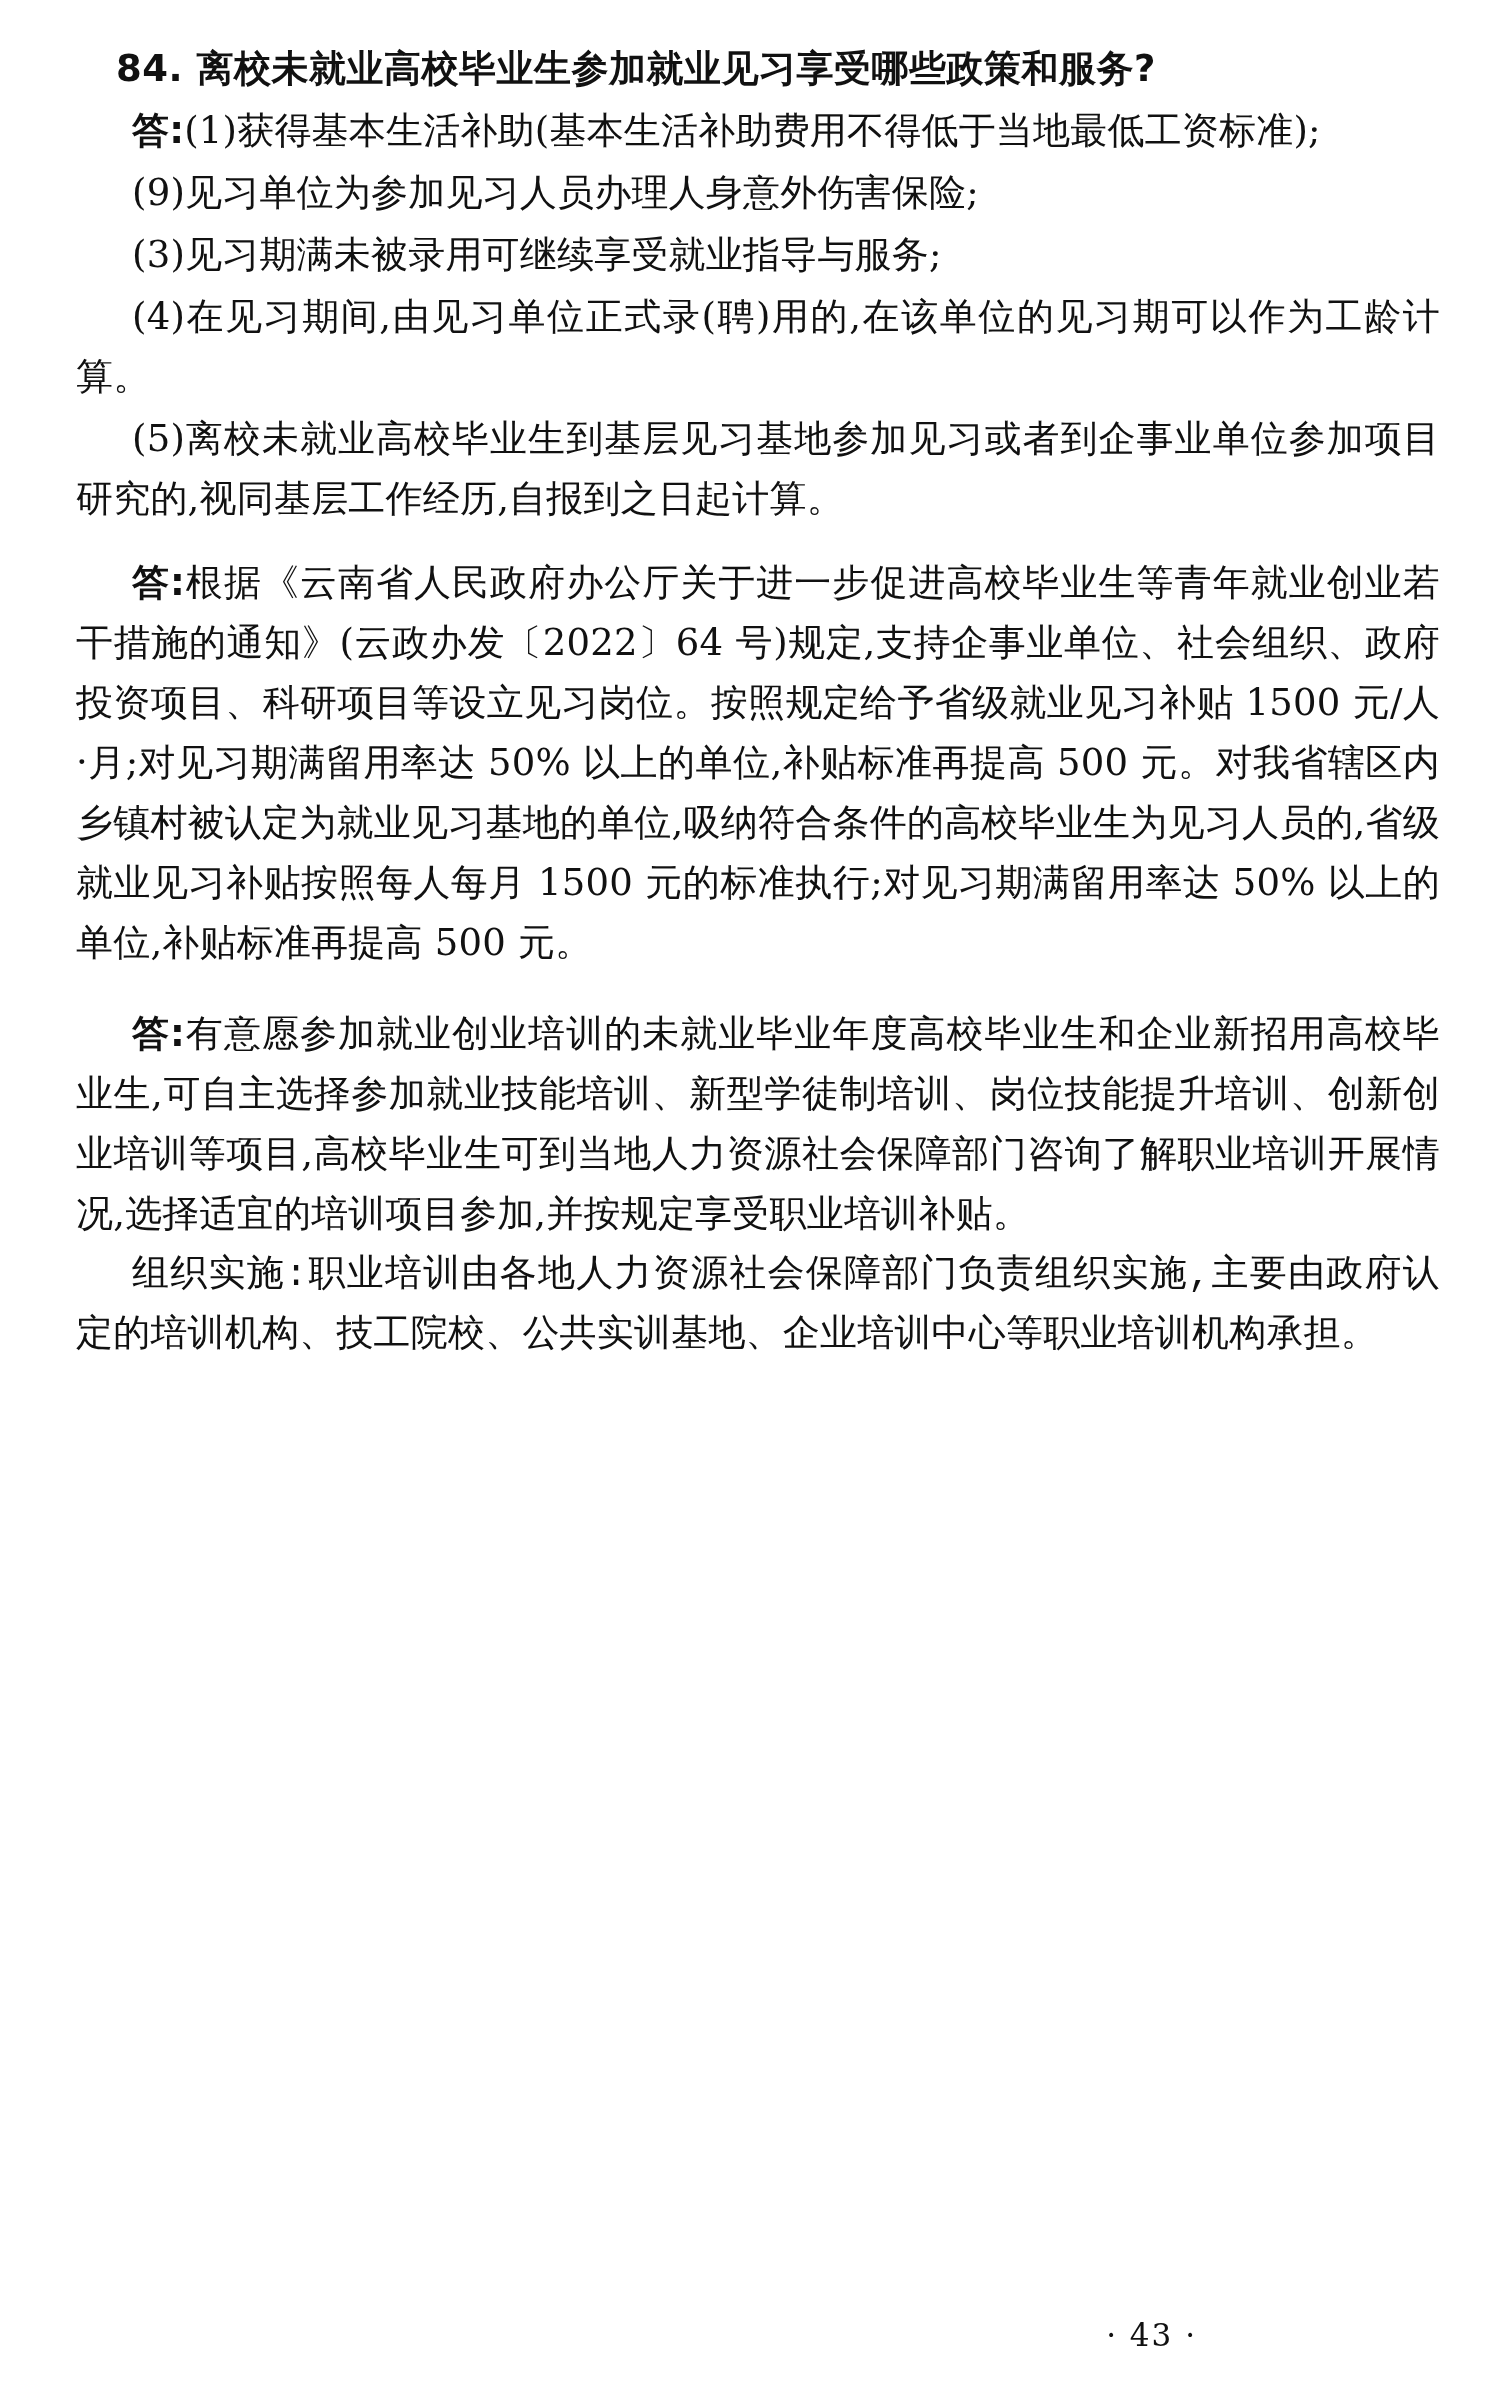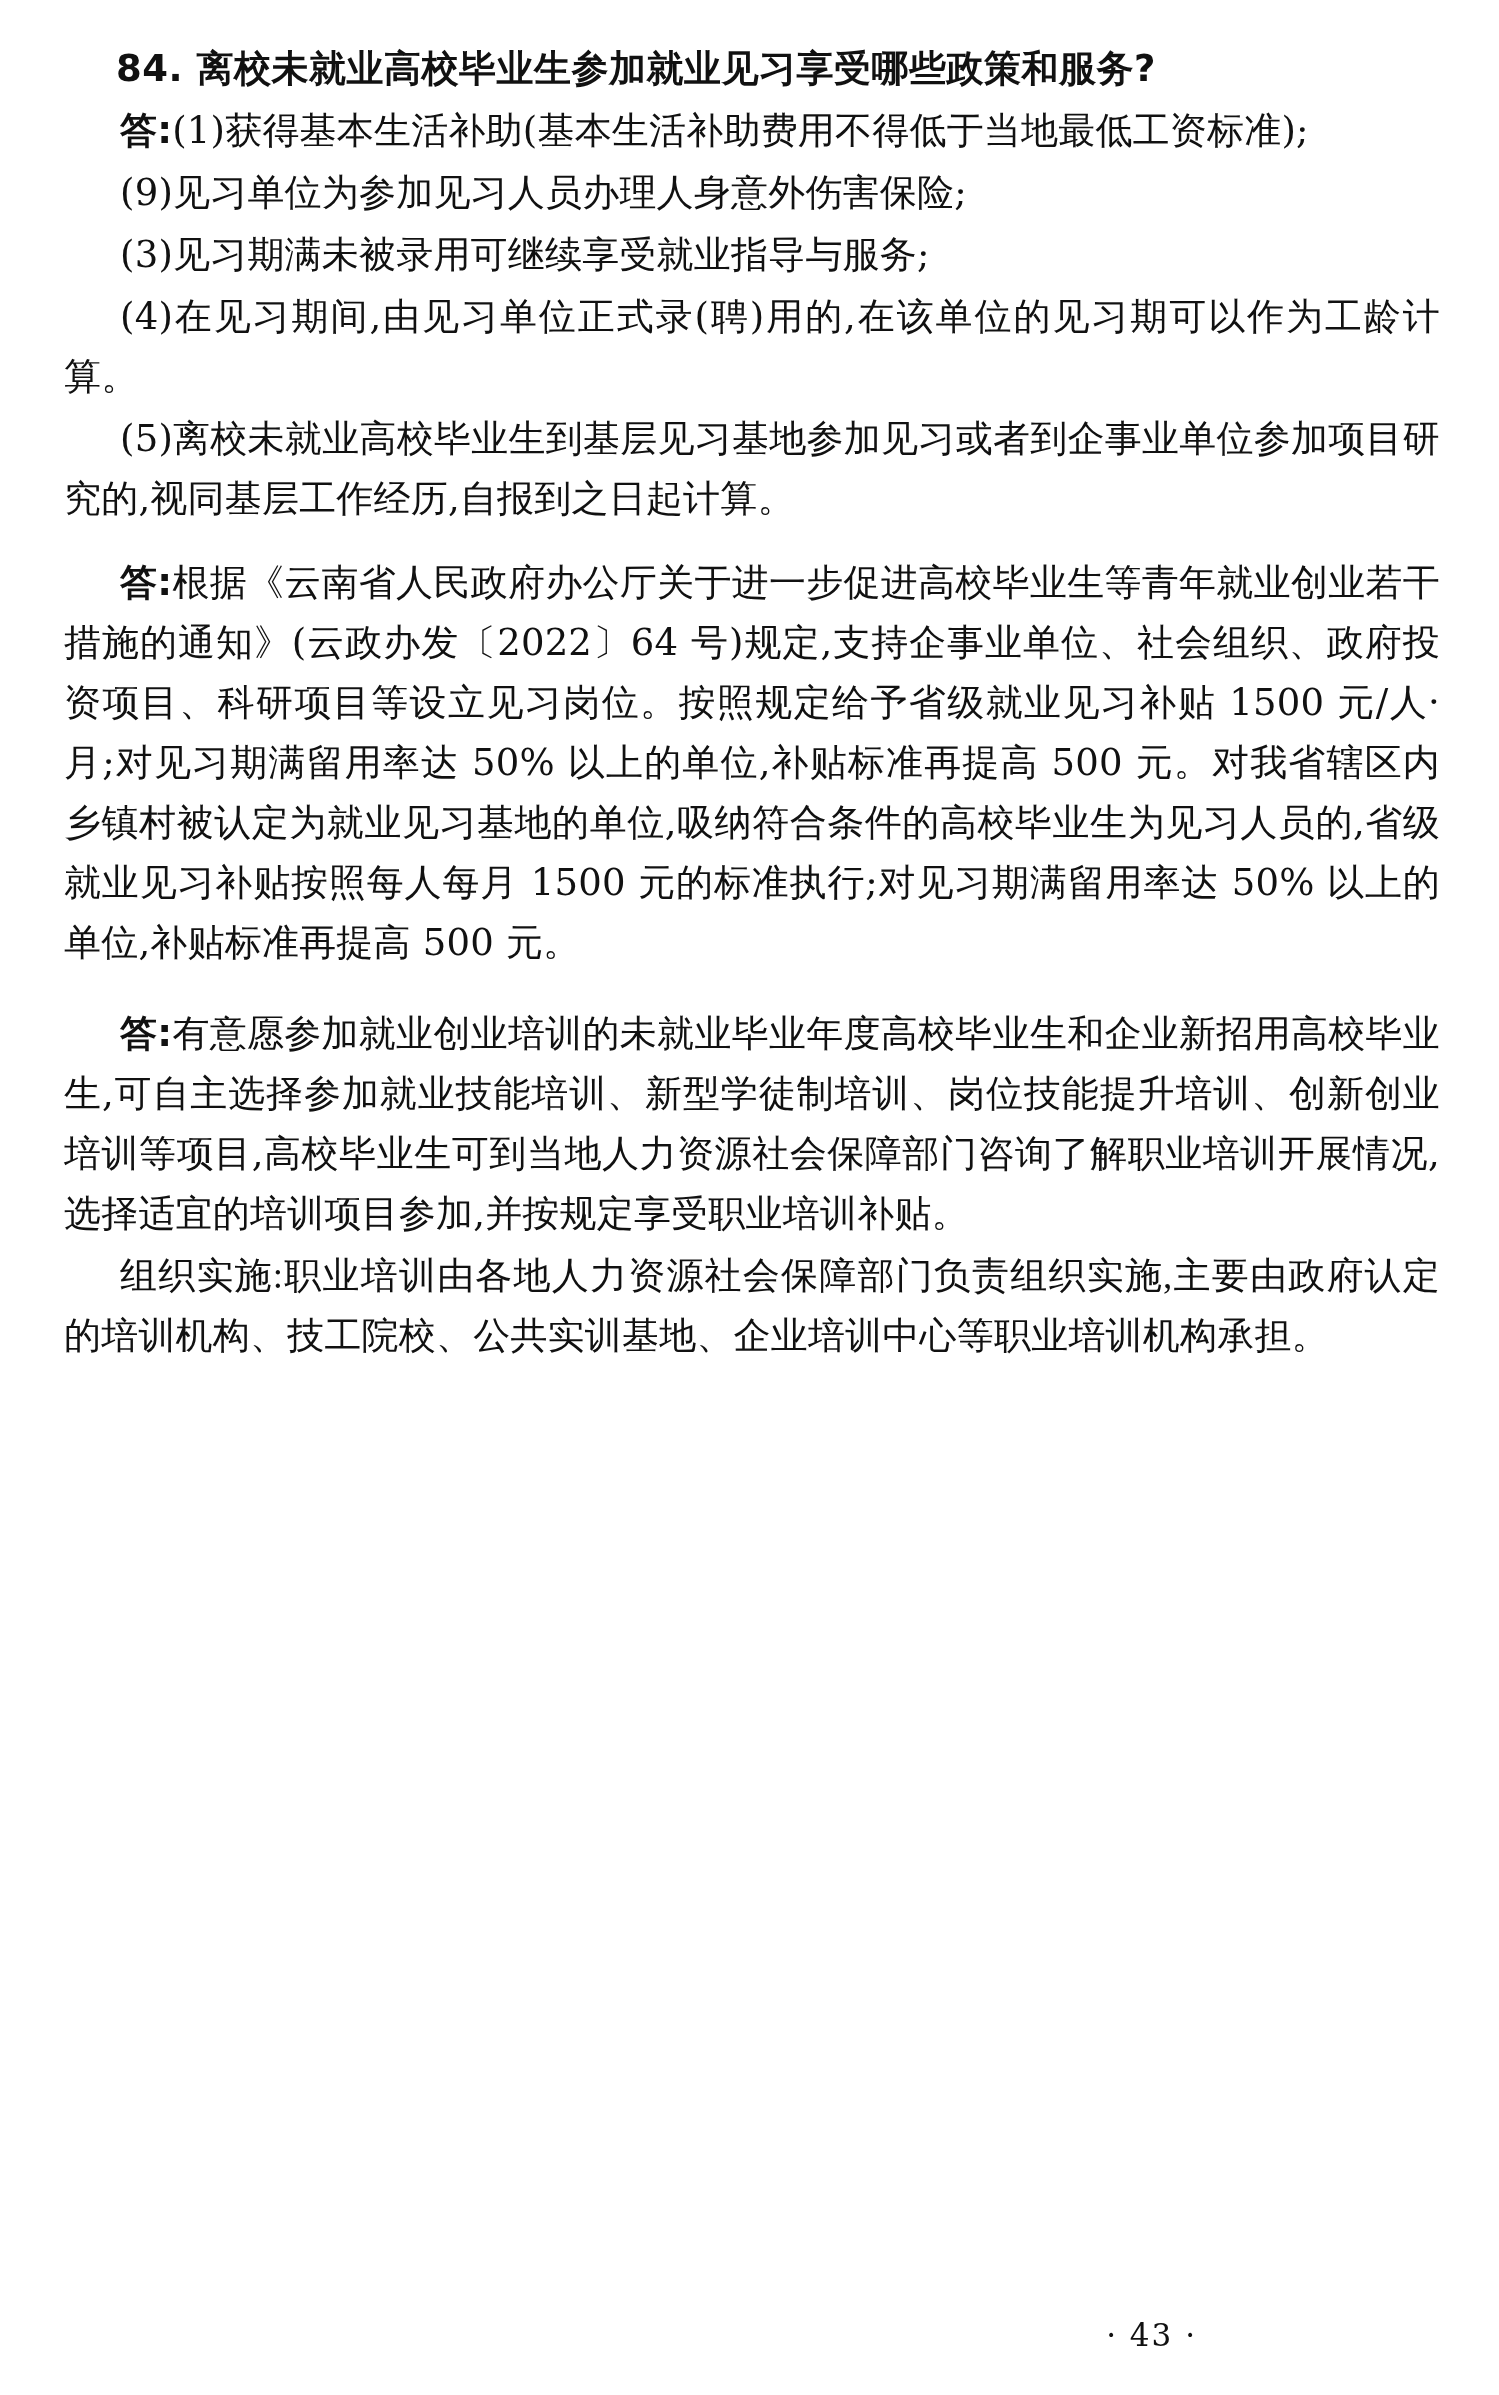--- a/index.html
+++ b/index.html
@@ -31,35 +31,35 @@
     font-weight: bold;
     font-size: 37px;
     line-height: 1.55;
     letter-spacing: 0.5px;
     margin: 0 0 4px 0;
     text-indent: 56px;
   }
   .para {
     font-size: 37px;
     line-height: 1.62;
-    margin: 0 0 2px 4px;
+    margin: 0 0 2px 16px;
     text-indent: 0;
     text-align: justify;
     text-justify: inter-character;
     letter-spacing: 0.2px;
   }
   .para.indent {
     text-indent: 56px;
   }
   .para .lead {
     font-family: "DejaVu Sans", "Liberation Sans", sans-serif;
     font-weight: bold;
   }
   .sans {
-    font-family: Liberation Serif, serif;
+    font-family: Liberation Mono, monospace;
   }
   .block-gap {
     height: 22px;
   }
   .section-gap {
     height: 30px;
   }
   .footer {
     position: absolute;
     left: 0;

